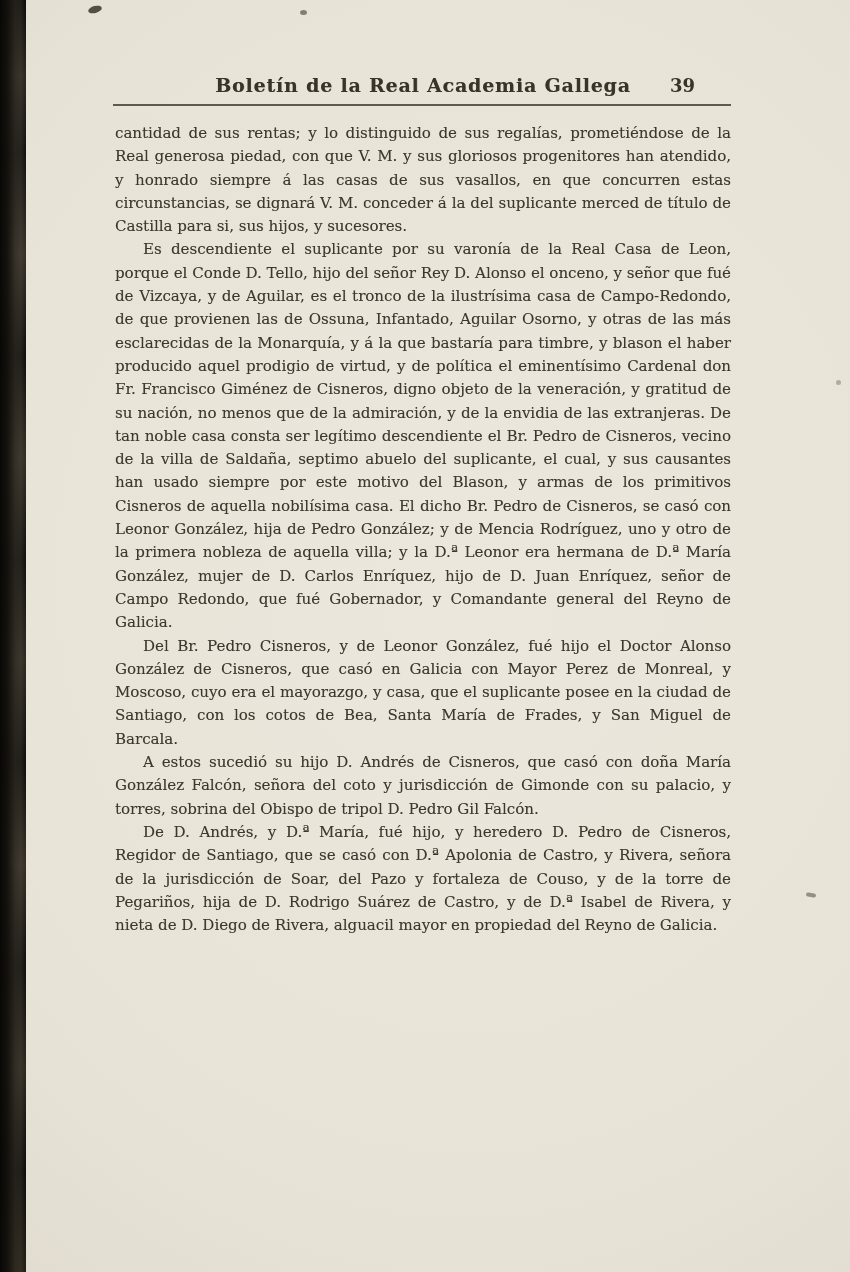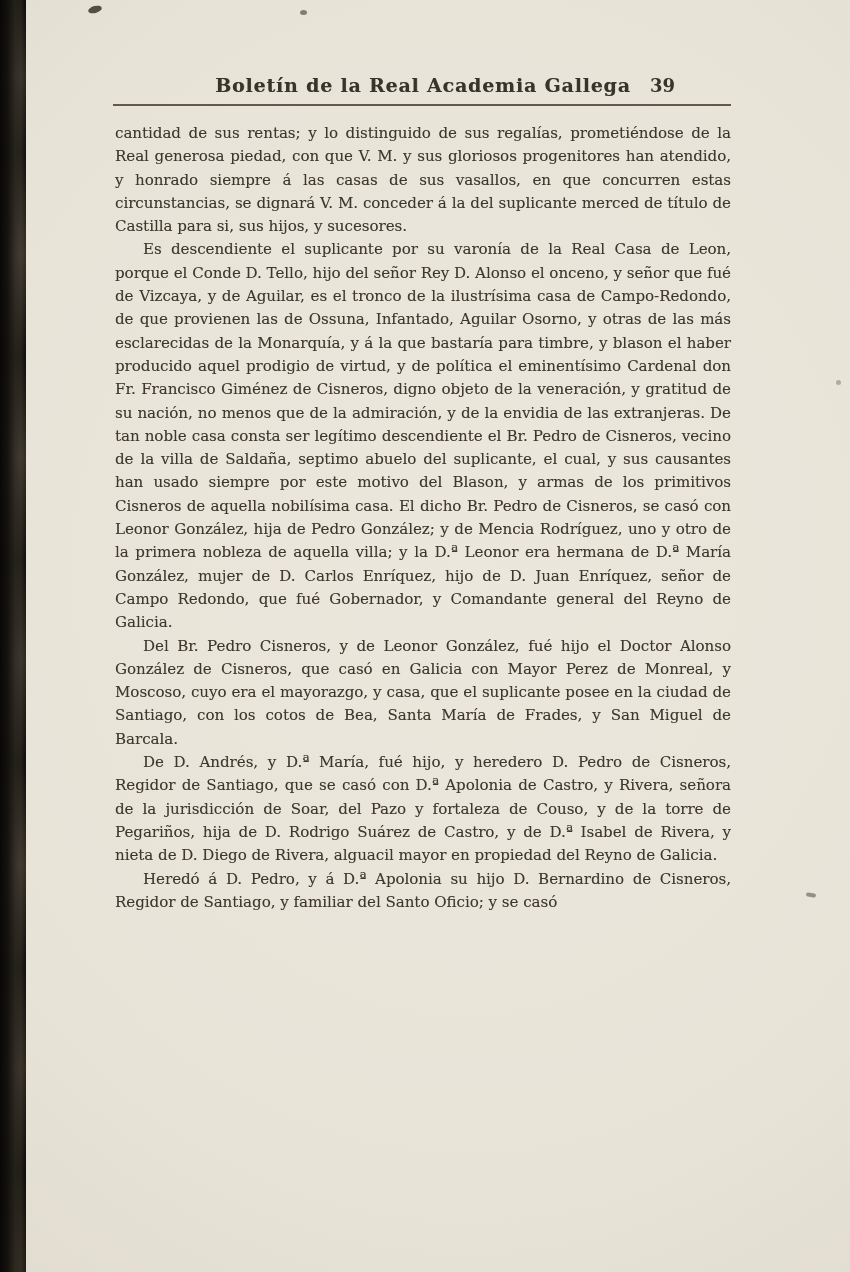--- a/index.html
+++ b/index.html
@@ -59,21 +59,21 @@
     color: #38342a;
   }
   .journal-title {
     font-size: 19px;
     font-weight: bold;
     letter-spacing: 0.8px;
     text-shadow: 0.3px 0.3px 0.5px rgba(55,50,40,0.45);
   }
   .page-number {
     position: absolute;
-    right: 56px;
+    right: 36px;
     top: 1px;
     font-size: 18px;
     font-weight: bold;
   }
   .header-rule {
     position: absolute;
     left: 113px;
     top: 104px;
     width: 618px;
     height: 0;
@@ -115,17 +115,17 @@
     <span class="journal-title">Boletín de la Real Academia Gallega</span>
     <span class="page-number">39</span>
   </div>
 
   <div class="header-rule"></div>
 
   <div class="content">
     <p class="no-indent">cantidad de sus rentas; y lo distinguido de sus regalías, prometiéndose de la Real generosa piedad, con que V. M. y sus gloriosos progenitores han atendido, y honrado siempre á las casas de sus vasallos, en que concurren estas circunstancias, se dignará V. M. conceder á la del suplicante merced de título de Castilla para si, sus hijos, y sucesores.</p>
     <p>Es descendiente el suplicante por su varonía de la Real Casa de Leon, porque el Conde D. Tello, hijo del señor Rey D. Alonso el onceno, y señor que fué de Vizcaya, y de Aguilar, es el tronco de la ilustrísima casa de Campo-Redondo, de que provienen las de Ossuna, Infantado, Aguilar Osorno, y otras de las más esclarecidas de la Monarquía, y á la que bastaría para timbre, y blason el haber producido aquel prodigio de virtud, y de política el eminentísimo Cardenal don Fr. Francisco Giménez de Cisneros, digno objeto de la veneración, y gratitud de su nación, no menos que de la admiración, y de la envidia de las extranjeras. De tan noble casa consta ser legítimo descendiente el Br. Pedro de Cisneros, vecino de la villa de Saldaña, septimo abuelo del suplicante, el cual, y sus causantes han usado siempre por este motivo del Blason, y armas de los primitivos Cisneros de aquella nobilísima casa. El dicho Br. Pedro de Cisneros, se casó con Leonor González, hija de Pedro González; y de Mencia Rodríguez, uno y otro de la primera nobleza de aquella villa; y la D.ª Leonor era hermana de D.ª María González, mujer de D. Carlos Enríquez, hijo de D. Juan Enríquez, señor de Campo Redondo, que fué Gobernador, y Comandante general del Reyno de Galicia.</p>
     <p>Del Br. Pedro Cisneros, y de Leonor González, fué hijo el Doctor Alonso González de Cisneros, que casó en Galicia con Mayor Perez de Monreal, y Moscoso, cuyo era el mayorazgo, y casa, que el suplicante posee en la ciudad de Santiago, con los cotos de Bea, Santa María de Frades, y San Miguel de Barcala.</p>
+    <p>A estos sucedió su hijo D. Andrés de Cisneros, que casó con doña María González Falcón, señora del coto y jurisdicción de Gimonde con su palacio, y torres, sobrina del Obispo de tripol D. Pedro Gil Falcón.</p>
     <p>De D. Andrés, y D.ª María, fué hijo, y heredero D. Pedro de Cisneros, Regidor de Santiago, que se casó con D.ª Apolonia de Castro, y Rivera, señora de la jurisdicción de Soar, del Pazo y fortaleza de Couso, y de la torre de Pegariños, hija de D. Rodrigo Suárez de Castro, y de D.ª Isabel de Rivera, y nieta de D. Diego de Rivera, alguacil mayor en propiedad del Reyno de Galicia.</p>
-    <p>Heredó á D. Pedro, y á D.ª Apolonia su hijo D. Bernardino de Cisneros, Regidor de Santiago, y familiar del Santo Oficio; y se casó</p>
   </div>
 
 </div>
 
 </body></html>

